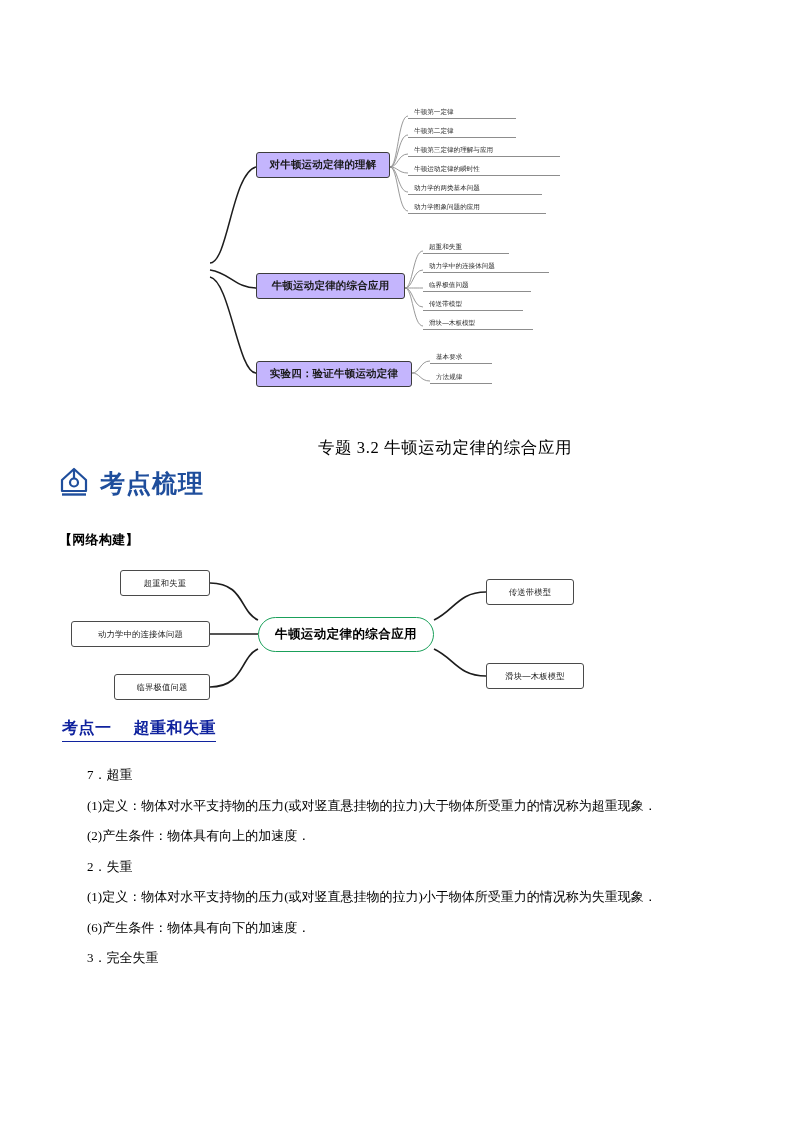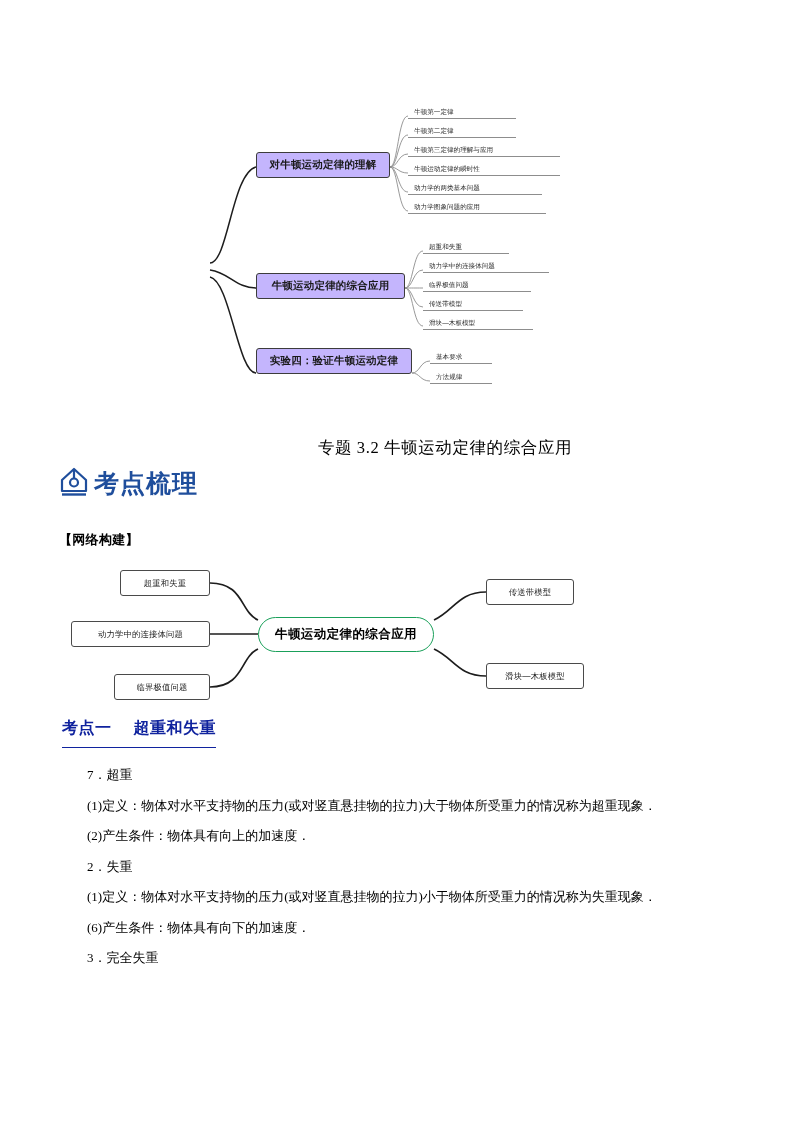--- a/index.html
+++ b/index.html
@@ -102,21 +102,21 @@
     margin-left: 48px;
   }
 
   
   #section-banner {
     position: absolute;
     left: 57px;
     top: 466px;
     display: flex;
     align-items: center;
-    gap: 3px;
+    gap: 9px;
   }
   #section-banner .banner-text {
     font-family: "Liberation Sans", "DejaVu Sans", sans-serif;
     font-weight: bold;
     font-size: 25px;
     color: #1f4e9c;
     letter-spacing: 1px;
   }
   #section-banner svg { display: block; }
 
@@ -171,21 +171,21 @@
   #kaodian-head {
     position: absolute;
     left: 62px;
     top: 718px;
     font-family: "Liberation Sans", "DejaVu Sans", sans-serif;
     font-weight: bold;
     font-size: 16px;
     color: #10239e;
     letter-spacing: 0.5px;
     border-bottom: 1.6px solid #10239e;
-    padding-bottom: 8px;
+    padding-bottom: 2px;
     display: inline-block;
   }
   #kaodian-head .gap { display: inline-block; width: 22px; }
 
   
   #body-text {
     position: absolute;
     left: 61px;
     top: 760px;
     width: 676px;
@@ -249,21 +249,21 @@
 
     <div class="node l1-box" style="left:196px; top:178px; width:149px; height:26px;">
       <span>牛顿运动定律的综合应用</span>
     </div>
     <div class="l2-label" style="left:363px; top:146px; width:86px;">超重和失重</div>
     <div class="l2-label" style="left:363px; top:165px; width:126px;">动力学中的连接体问题</div>
     <div class="l2-label" style="left:363px; top:184px; width:108px;">临界极值问题</div>
     <div class="l2-label" style="left:363px; top:203px; width:100px;">传送带模型</div>
     <div class="l2-label" style="left:363px; top:222px; width:110px;">滑块—木板模型</div>
 
-    <div class="node l1-box" style="left:196px; top:253px; width:156px; height:26px;">
+    <div class="node l1-box" style="left:196px; top:266px; width:156px; height:26px;">
       <span>实验四：验证牛顿运动定律</span>
     </div>
     <div class="l2-label" style="left:370px; top:256px; width:62px;">基本要求</div>
     <div class="l2-label" style="left:370px; top:276px; width:62px;">方法规律</div>
 
   </div>
 
   <div id="doc-title">专题 3.2 牛顿运动定律的综合应用</div>
 
   <div id="section-banner">

